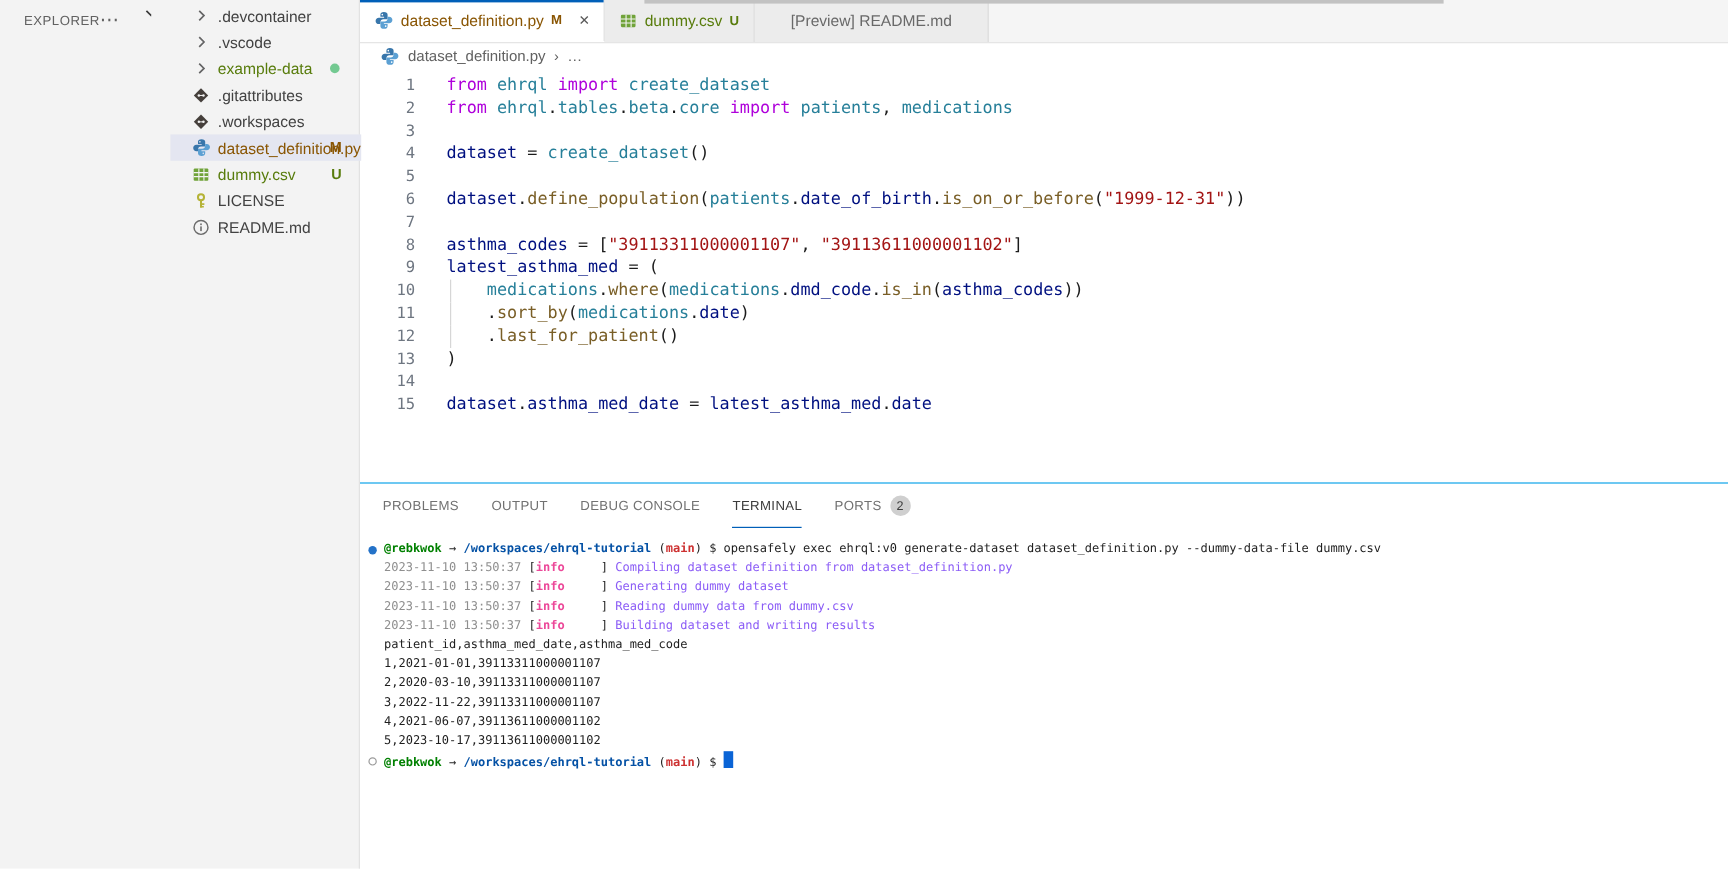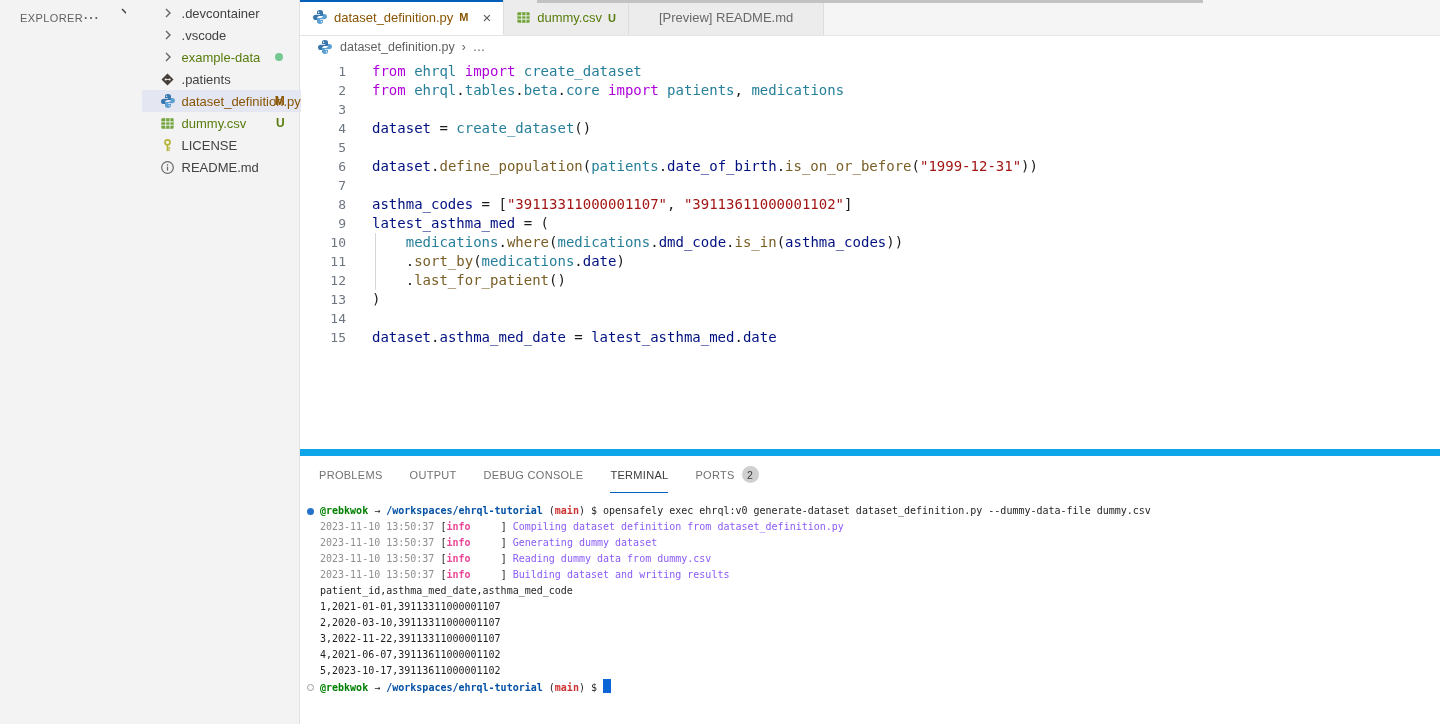--- a/index.html
+++ b/index.html
@@ -60,21 +60,21 @@
   .code-line .code-text { padding-left:26px; white-space:pre; position:relative; }
   .code-line .guide { position:absolute; left:75px; top:0; bottom:0; width:1px; background:#d6d6d6; }
   .tk-kw { color:#af00db; }
   .tk-mod { color:#267f99; }
   .tk-fn { color:#795e26; }
   .tk-var { color:#001080; }
   .tk-str { color:#a31515; }
   .tk-pln { color:#1b1b1b; }
 
   
-  .panel { height:275px; flex:none; border-top:7px solid #0ea5e9; background:#fff; display:flex; flex-direction:column; }
+  .panel { height:322px; flex:none; border-top:1px solid #0ea5e9; background:#fff; display:flex; flex-direction:column; }
   .panel-tabs { height:37px; flex:none; display:flex; align-items:stretch; gap:27px; padding-left:19px; font-size:11px; color:#717171; letter-spacing:.3px; }
   .panel-tab { display:flex; align-items:center; gap:7px; border-bottom:1px solid transparent; padding-top:1px; cursor:pointer; }
   .panel-tab.active { color:#3b3b3b; border-bottom-color:#005fb8;justify-content:flex-end; }
   .panel-badge { background:#cfcfcf; color:#3b3b3b; border-radius:50%; width:17px; height:17px; display:flex; align-items:center; justify-content:center; font-size:10.5px; }
 
   
   .terminal { flex:1; font-family:"DejaVu Sans Mono", monospace; font-size:10px; padding-top:10px; overflow:hidden; }
   .term-line { position:relative; height:16px; line-height:16px; padding-left:20px; white-space:pre; color:#1e1e1e; }
   .term-deco { position:absolute; left:7px; top:5px; width:7px; height:7px; border-radius:50%; }
   .term-deco.filled { background:#2472c8; }
@@ -132,21 +132,32 @@
         </div>
         <div class="tree-item">
           <span class="slot">
             <svg width="15" height="15" viewBox="0 0 16 16">
               <polygon points="8,1.6 14.4,8 8,14.4 1.6,8" fill="#453f3b"></polygon>
               <circle cx="6.1" cy="8" r="1.1" fill="#f3f3f3"></circle>
               <circle cx="10.2" cy="8" r="1.1" fill="#f3f3f3"></circle>
               <rect x="6.6" y="7.6" width="3.2" height="0.9" fill="#f3f3f3"></rect>
             </svg>
           </span>
-          <span class="tree-label">.patients</span>
+          <span class="tree-label">.gitattributes</span>
+        </div>
+        <div class="tree-item">
+          <span class="slot">
+            <svg width="15" height="15" viewBox="0 0 16 16">
+              <polygon points="8,1.6 14.4,8 8,14.4 1.6,8" fill="#453f3b"></polygon>
+              <circle cx="6.1" cy="8" r="1.1" fill="#f3f3f3"></circle>
+              <circle cx="10.2" cy="8" r="1.1" fill="#f3f3f3"></circle>
+              <rect x="6.6" y="7.6" width="3.2" height="0.9" fill="#f3f3f3"></rect>
+            </svg>
+          </span>
+          <span class="tree-label">.workspaces</span>
         </div>
         <div class="tree-item selected">
           <span class="slot">
             <svg width="16" height="16" viewBox="0 0 16 16">
               <path fill="#3876ab" d="M7.9 1C6 1 5 1.9 5 3.2V5h3.1v.7H3.7C2.1 5.7 1 6.8 1 8.4s1.1 2.7 2.7 2.7H5V9.5C5 8.1 6.1 7 7.5 7H11V3.2C11 1.9 9.9 1 7.9 1zM6.6 2.5c.4 0 .7.3.7.7s-.3.7-.7.7-.7-.3-.7-.7.3-.7.7-.7z"></path>
               <path fill="#5ca0d3" d="M8.1 15c1.9 0 2.9-.9 2.9-2.2V11H7.9v-.7h4.4c1.6 0 2.7-1.1 2.7-2.7S13.9 4.9 12.3 4.9H11v1.6C11 7.9 9.9 9 8.5 9H5v3.8C5 14.1 6.1 15 8.1 15zm1.3-1.5c-.4 0-.7-.3-.7-.7s.3-.7.7-.7.7.3.7.7-.3.7-.7.7z"></path>
             </svg>
           </span>
           <span class="tree-label c-modified">dataset_definition.py</span>
           <span class="badge c-modified">M</span>

